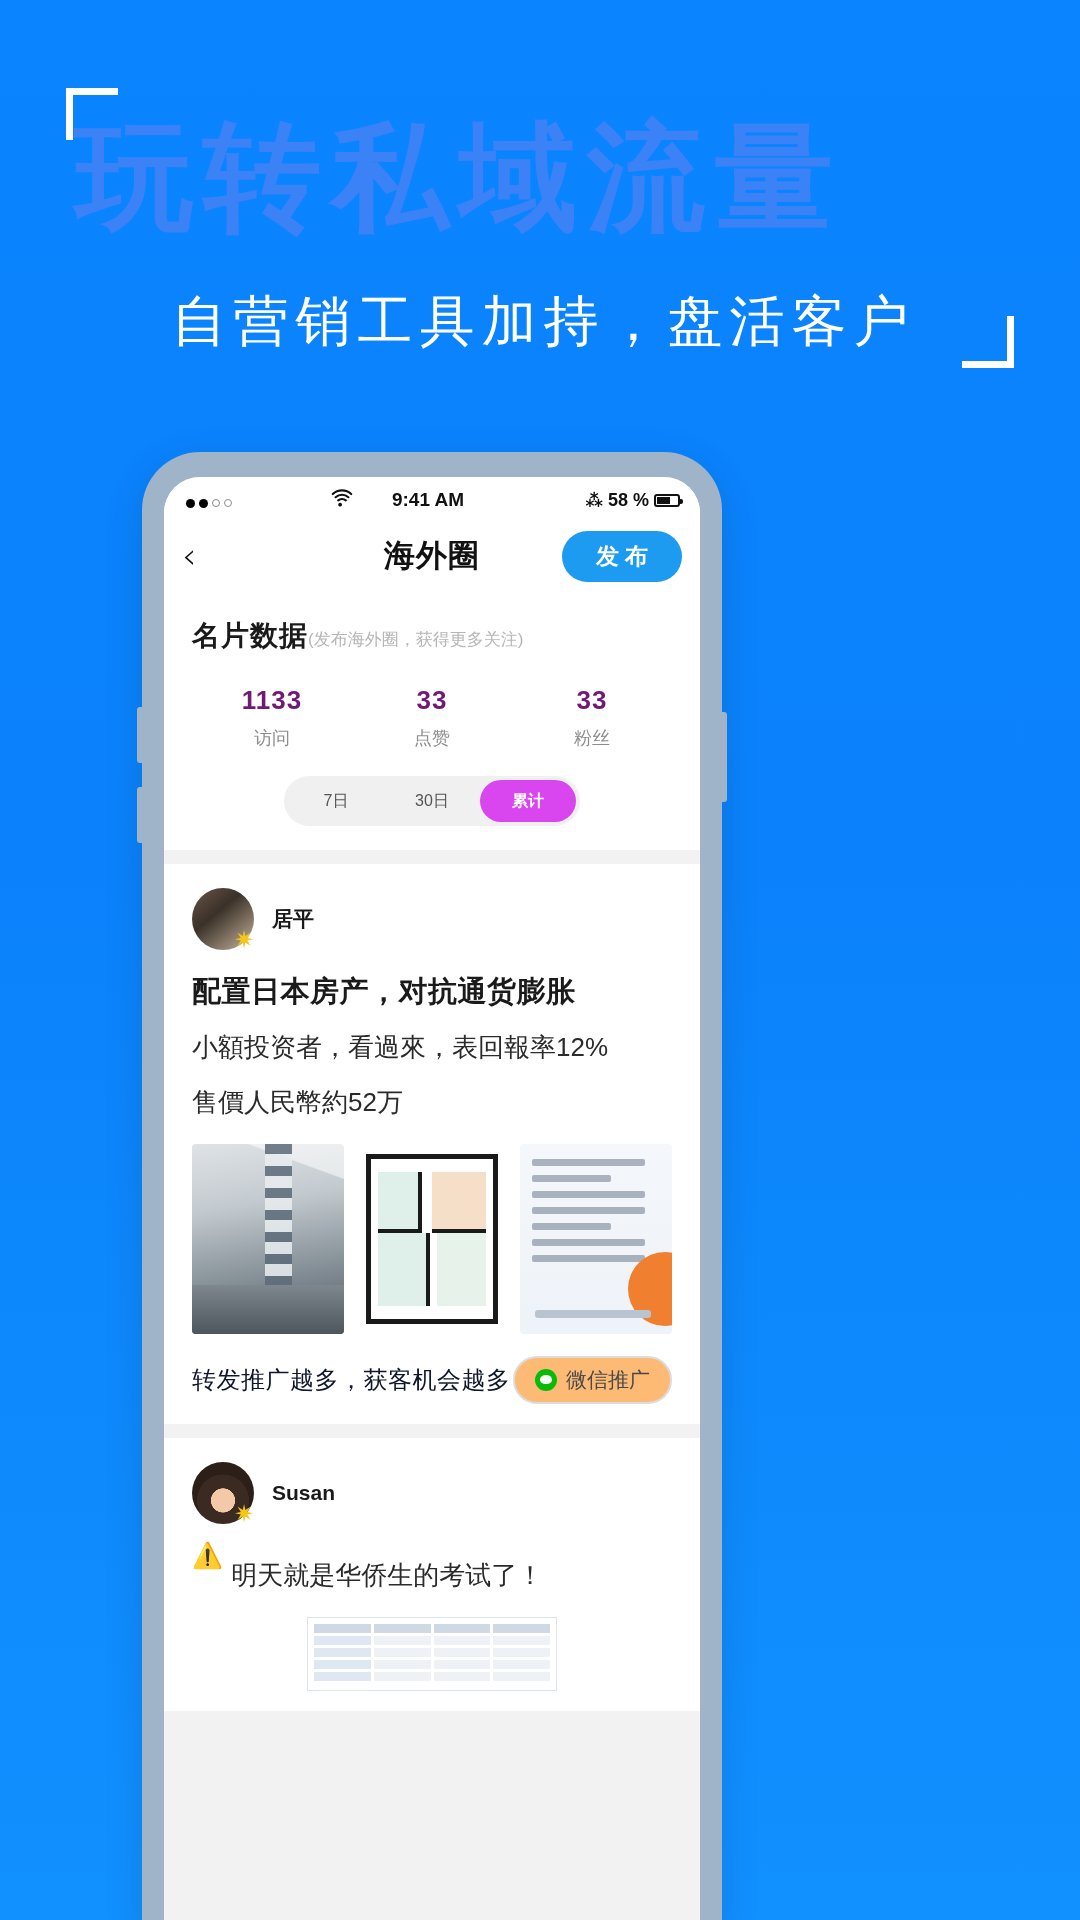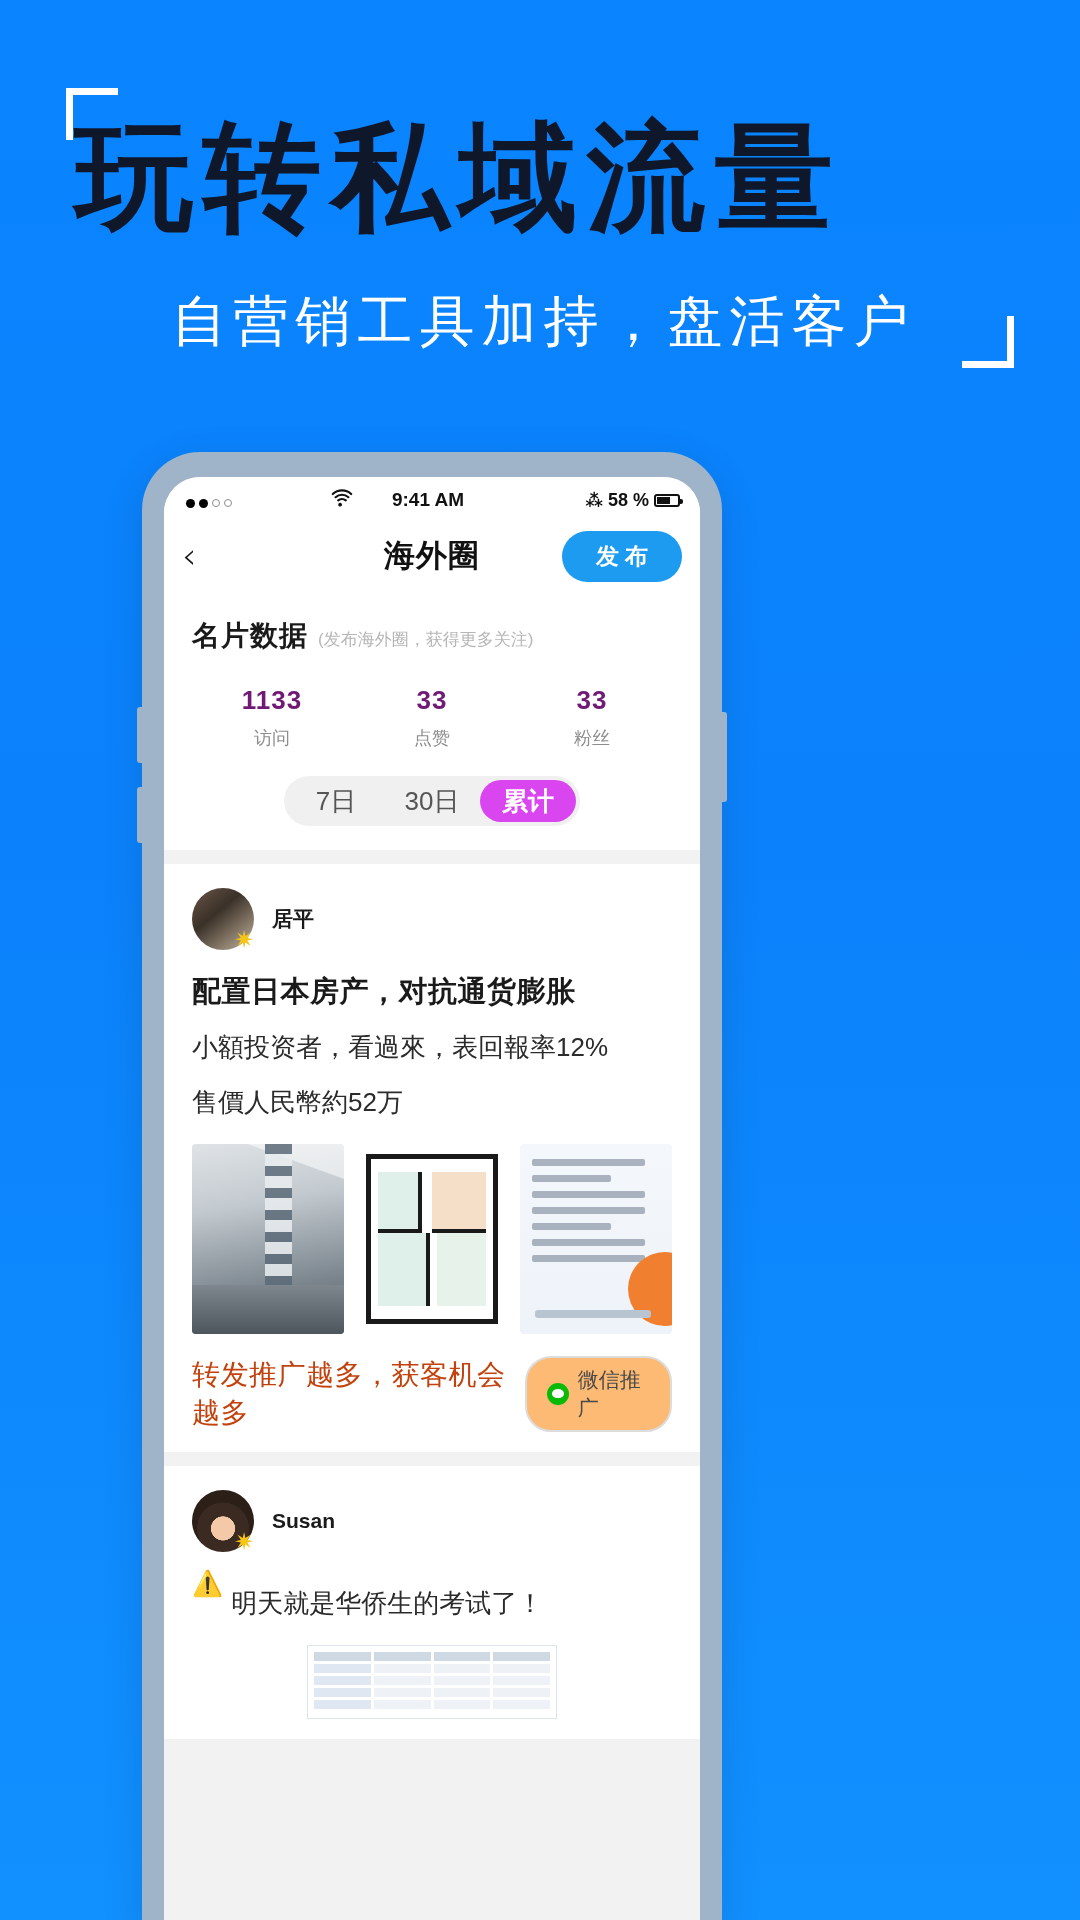--- a/index.html
+++ b/index.html
@@ -24,21 +24,21 @@
     position: absolute; right: 66px; top: 316px;
     width: 52px; height: 52px;
     border-right: 7px solid #ffffff;
     border-bottom: 7px solid #ffffff;
   }
 
   .hero { position: absolute; left: 0; top: 0; width: 1080px; }
   .hero-title {
     position: absolute; left: 0; top: 110px; width: 908px;
     text-align: center;
-    color: #0f172a;
+    color: #3b82f6;
     font-size: 118px;
     font-weight: bold;
     letter-spacing: 10px;
     line-height: 1.15;
     text-indent: 10px;
   }
   .hero-sub {
     position: absolute; left: 0; top: 285px; width: 1080px;
     text-align: center;
     color: #ffffff;
@@ -138,40 +138,40 @@
   }
 
   
   .content { background: #f2f2f2; }
 
   .card {
     background: #fff;
     margin: 0 0 14px 0;
     padding: 26px 28px 24px 28px;
   }
-  .card-head { display: flex; align-items: baseline; gap: 10px; }
+  .card-head { display: flex; align-items: baseline; }
   .card-title { font-size: 28px; font-weight: bold; color: #1a1a1a; letter-spacing: 1px; }
   .card-sub { font-size: 17px; color: #b6b6b6; }
 
   .stats {
     display: flex; margin-top: 30px;
   }
   .stat { flex: 1; text-align: center; }
   .stat-num { font-size: 26px; font-weight: bold; color: #701a75; letter-spacing: 1px; }
   .stat-label { font-size: 18px; color: #8d8d8d; margin-top: 10px; }
 
   .segmented {
     margin: 26px auto 0 auto;
     width: 296px; height: 50px;
     background: #f0f0f0; border-radius: 26px;
     display: flex; align-items: center;
     padding: 4px;
   }
   .seg {
-    flex: 1; text-align: center; font-size: 26px; color: #555;
+    flex: 1; text-align: center; font-size: 16px; color: #555;
     line-height: 42px; border-radius: 22px;
   }
   .seg.active { background: #d946ef; color: #fff; font-weight: bold; }
 
   
   .post { background: #fff; padding: 24px 28px 20px 28px; }
   .post-author { display: flex; align-items: center; gap: 18px; }
   .avatar {
     width: 62px; height: 62px; border-radius: 50%;
     position: relative; overflow: visible; flex: none;
@@ -244,21 +244,21 @@
   }
   .m3 .bar {
     position:absolute; left:10%; right:14%; bottom:16px; height:8px;
     background:#b9c4d1; border-radius:3px;
   }
 
   .promo-row {
     margin-top: 22px;
     display: flex; align-items: center; justify-content: space-between;
   }
-  .promo-note { font-size: 28px; color: #c2410c; letter-spacing: 0.5px; }
+  .promo-note { font-size: 24px; color: #0f172a; letter-spacing: 0.5px; }
   .promo-btn {
     display: flex; align-items: center; gap: 9px;
     border: 2px solid #dcdcdc; border-radius: 26px;
     padding: 8px 20px; background: #fdba74;
   }
   .wechat-ic {
     width: 22px; height: 22px; border-radius: 50%;
     background: #09bb07; position: relative; flex:none;
   }
   .wechat-ic::after{

